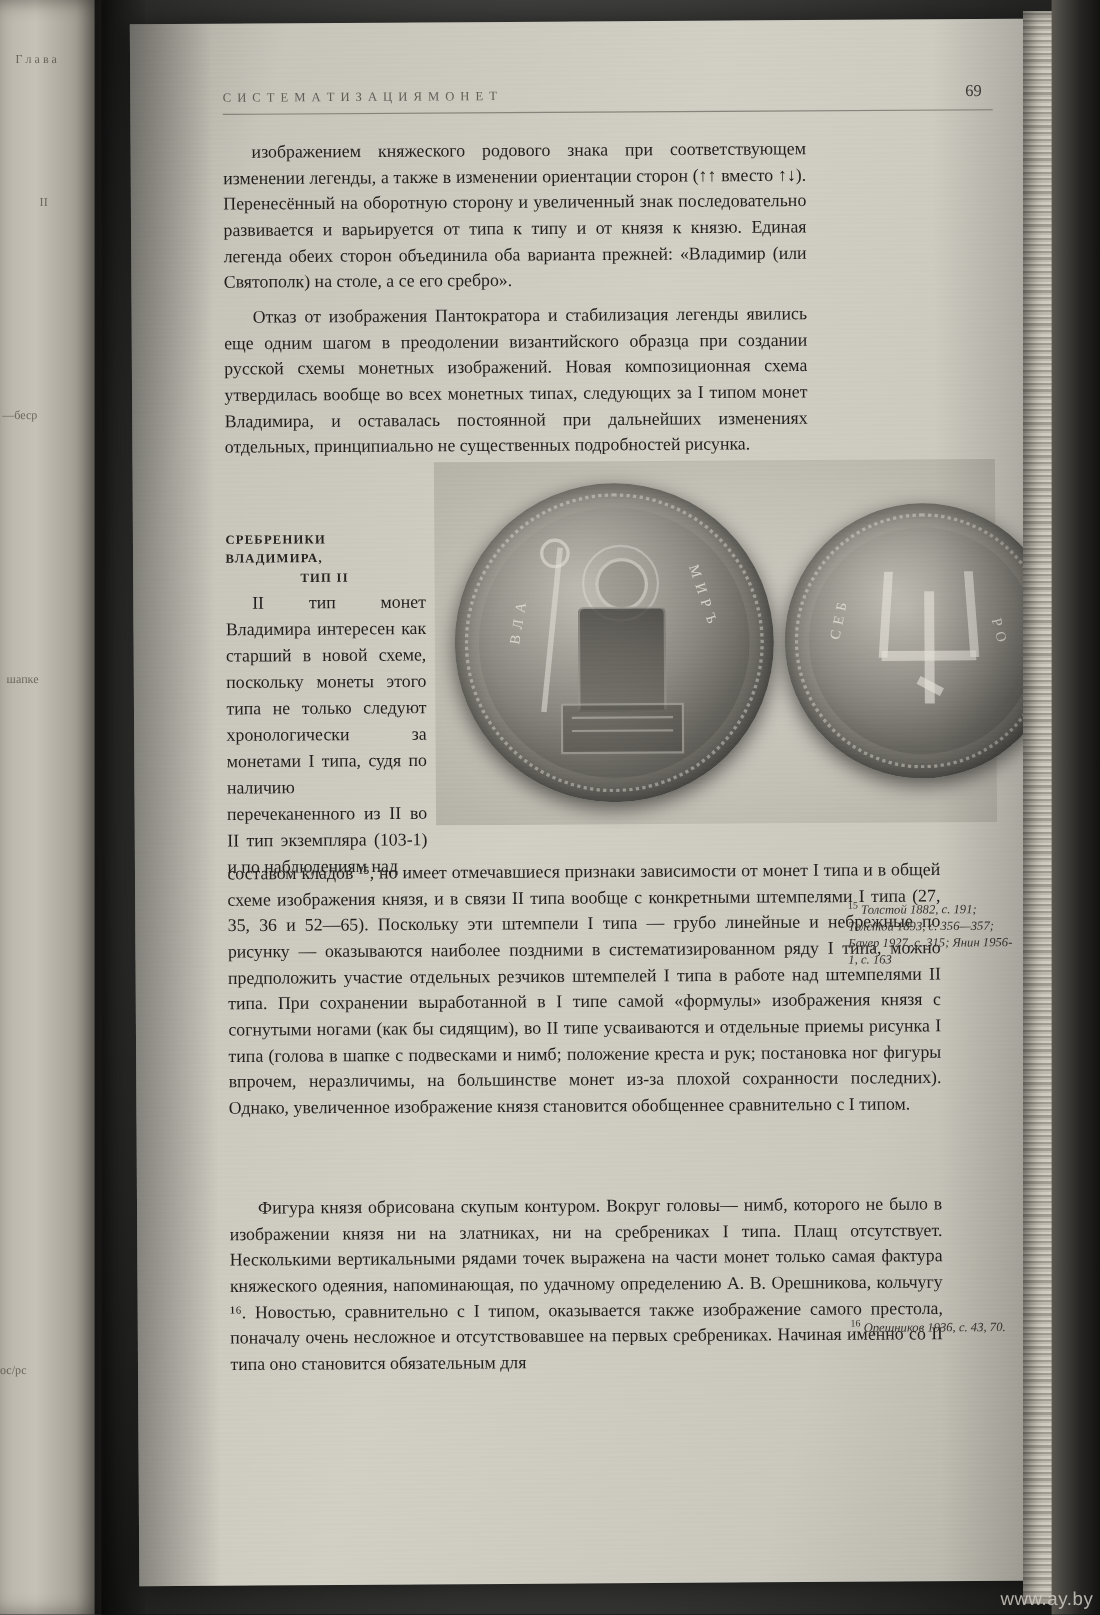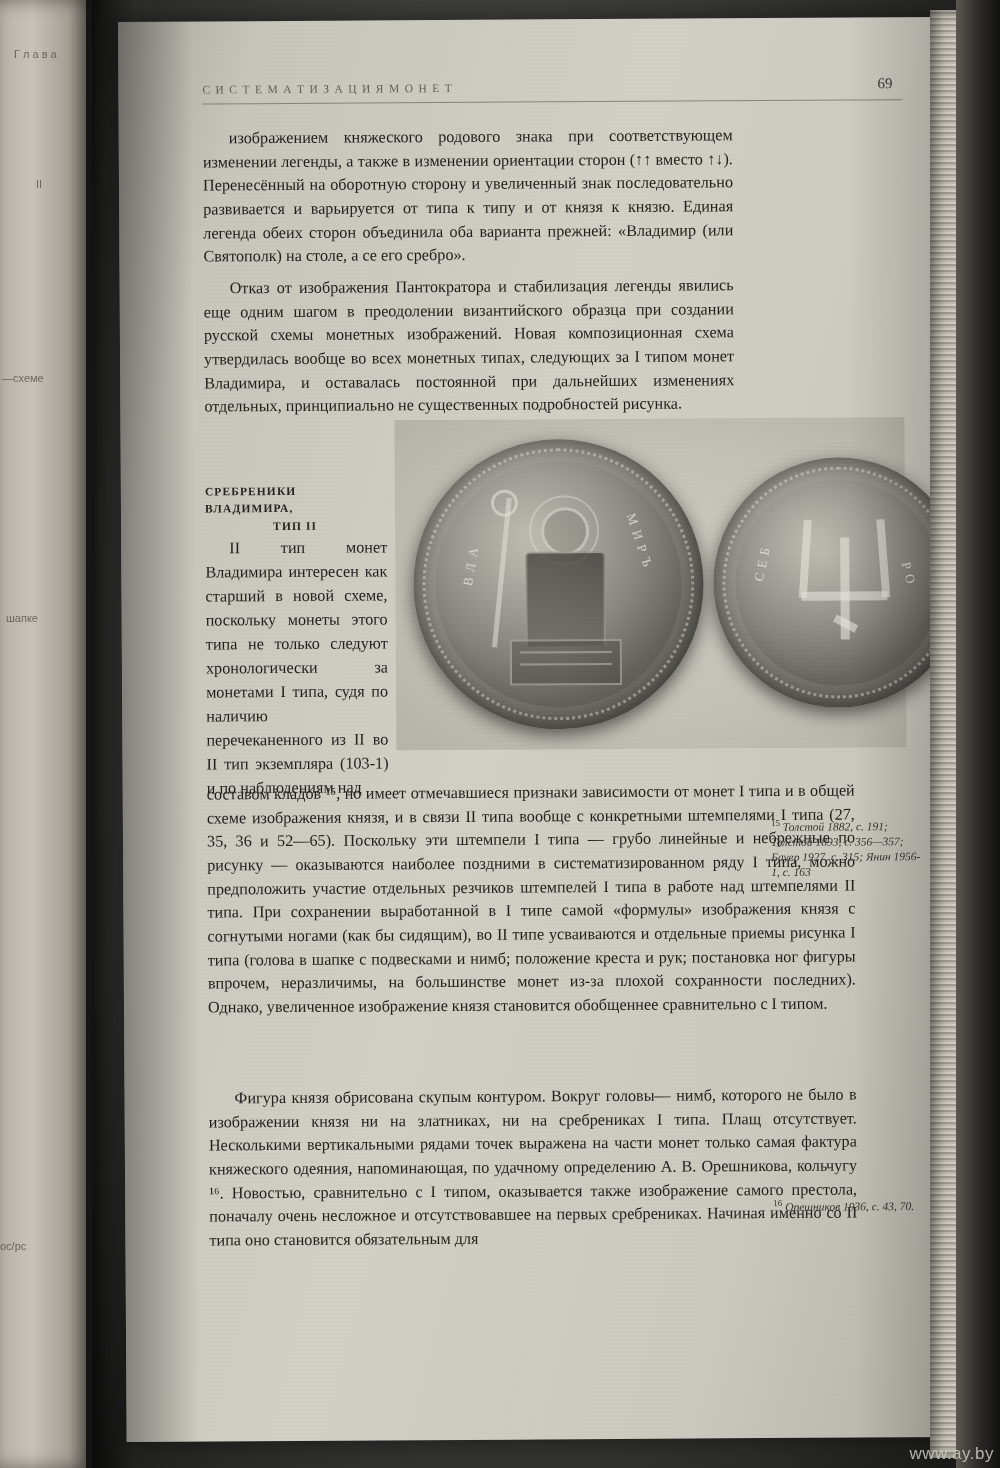--- a/index.html
+++ b/index.html
@@ -9,21 +9,21 @@
 
   
   .photo-bg{position:absolute;inset:0;background:
       radial-gradient(ellipse at 50% 45%, #6b6b68 0%, #4a4a48 45%, #2a2a29 80%, #141413 100%);}
 
   
   .left-page{position:absolute;left:0;top:0;width:92px;height:1468px;
     background:linear-gradient(90deg,#b9b4a9 0%,#c7c2b7 35%,#a49f94 75%,#6d6a62 100%);
     box-shadow:inset -8px 0 18px rgba(0,0,0,.45);}
   .left-page .ltext{position:absolute;left:8px;color:#3a3832;font-size:11px;
-    font-family:Liberation Sans, sans-serif;opacity:.65;white-space:nowrap;}
+    font-family:Liberation Serif, serif;opacity:.65;white-space:nowrap;}
 
   
   .gutter{position:absolute;left:86px;top:0;width:46px;height:1468px;
     background:linear-gradient(90deg,rgba(0,0,0,.78) 0%,rgba(0,0,0,.45) 40%,rgba(0,0,0,.05) 100%);}
 
   
   .sheet{position:absolute;left:118px;top:22px;width:828px;height:1420px;
     background:linear-gradient(105deg,#a8a59c 0%,#c8c5bb 12%,#d2cfc5 45%,#cbc8be 78%,#b4b1a7 100%);
     box-shadow:0 0 26px rgba(0,0,0,.55);
     transform:rotate(-0.35deg);transform-origin:top left;}
@@ -124,21 +124,21 @@
 </style>
 </head>
 <body>
 
 <div id="page">
   <div class="photo-bg"></div>
 
   <div class="left-page">
     <div class="ltext" style="top:48px;left:14px;">Г л а в а</div>
     <div class="ltext" style="top:178px;left:36px;">II</div>
-    <div class="ltext" style="top:372px;left:2px;">—схеме</div>
+    <div class="ltext" style="top:372px;left:2px;">—беср</div>
     <div class="ltext" style="top:612px;left:6px;">шапке</div>
     <div class="ltext" style="top:1240px;left:0;">ос/рс</div>
   </div>
 
   <div class="gutter"></div>
 
   <div class="sheet">
     <div class="content">
 
       <div class="running-head">С и с т е м а т и з а ц и я   м о н е т</div>

